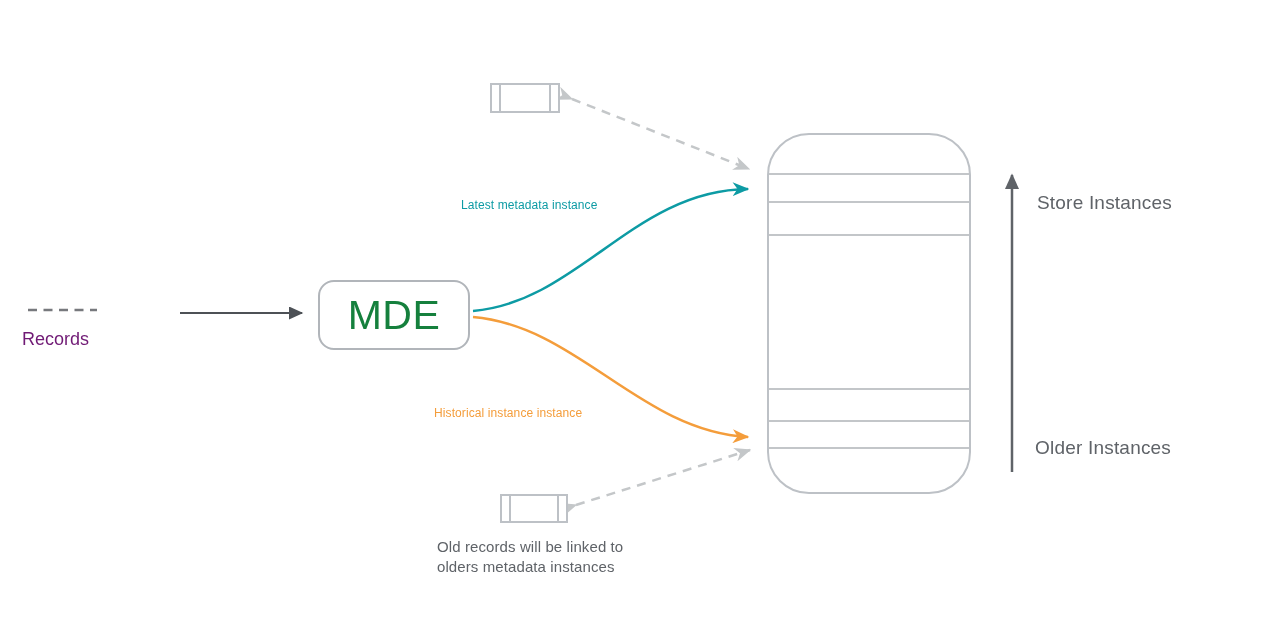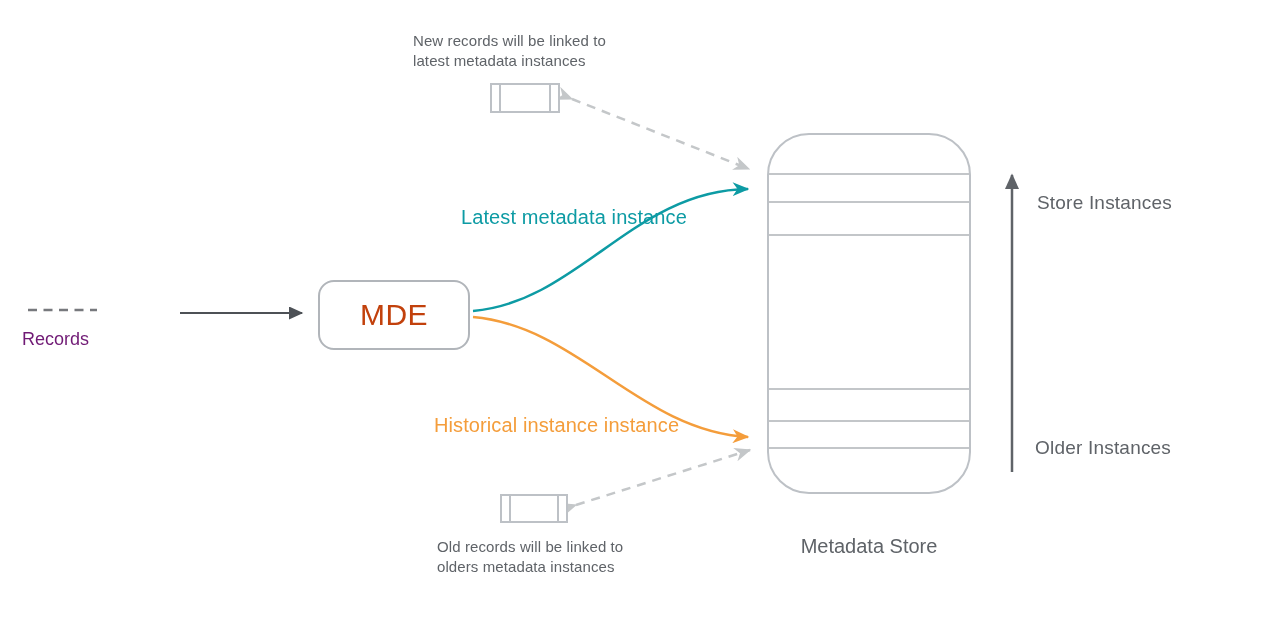--- a/index.html
+++ b/index.html
@@ -31,25 +31,25 @@
   .mde-box {
     left: 318px; top: 280px;
     width: 152px; height: 70px;
     box-sizing: border-box;
     border: 2.5px solid #b1b5ba;
     border-radius: 16px;
     display: flex; align-items: center; justify-content: center;
     background: #ffffff;
   }
   .mde-box .mde-text {
-    font-size: 30px; color: #c2410c; letter-spacing: 0.5px;
+    font-size: 41px; color: #15803d; letter-spacing: 0.5px;
   }
 
   
-  .flow-label { font-size: 20px; font-weight: 500; letter-spacing: 0.1px; margin-top: 8px; }
+  .flow-label { font-size: 12px; font-weight: 500; letter-spacing: 0.1px; }
   .flow-label.latest { left: 461px; top: 198px; color: #0d9ba4; }
   .flow-label.historical { left: 434px; top: 406px; color: #f49d3b; }
 
   
   .store {
     left: 767px; top: 133px;
     width: 204px; height: 361px;
     box-sizing: border-box;
     border: 2px solid #bdc1c6;
     border-radius: 42px;
@@ -125,24 +125,20 @@
 
     <path d="M473,317 C578,326 640,431 748,437" fill="none" stroke="#f49d3b" stroke-width="2.5" marker-end="url(#m-chev-orange)"></path>
 
     <line x1="572" y1="99" x2="749" y2="169" stroke="#c4c7c9" stroke-width="2.5" stroke-dasharray="9 7" marker-start="url(#m-chev-gray)" marker-end="url(#m-chev-gray)" style="marker-start: url(#m-chev-gray);" orient="auto"></line>
 
     <line x1="576" y1="505" x2="750" y2="450" stroke="#c4c7c9" stroke-width="2.5" stroke-dasharray="9 7" marker-start="url(#m-chev-gray)" marker-end="url(#m-chev-gray)"></line>
 
     <line x1="1012" y1="472" x2="1012" y2="175" stroke="#5f6368" stroke-width="2.5" marker-end="url(#m-tri-axis)"></line>
   </svg>
 
-  <div class="abs note top">
-    <span>New records will be linked to</span><br>
-    <span>latest metadata instances</span>
-  </div>
 
   <div class="abs record-icon top">
     <div class="vline l"></div>
     <div class="vline r"></div>
   </div>
 
   <div class="abs records-label">Records</div>
 
   <div class="abs mde-box">
     <span class="mde-text">MDE</span>
@@ -152,21 +148,20 @@
   <div class="abs flow-label historical">Historical instance instance</div>
 
   <div class="abs store">
     <div class="row-line r1"></div>
     <div class="row-line r2"></div>
     <div class="row-line r3"></div>
     <div class="row-line r4"></div>
     <div class="row-line r5"></div>
     <div class="row-line r6"></div>
   </div>
-  <div class="abs store-label">Metadata Store</div>
 
   <div class="abs instance-label newer">Store Instances</div>
   <div class="abs instance-label older">Older Instances</div>
 
   <div class="abs record-icon bottom">
     <div class="vline l"></div>
     <div class="vline r"></div>
   </div>
 
   <div class="abs note bottom">

